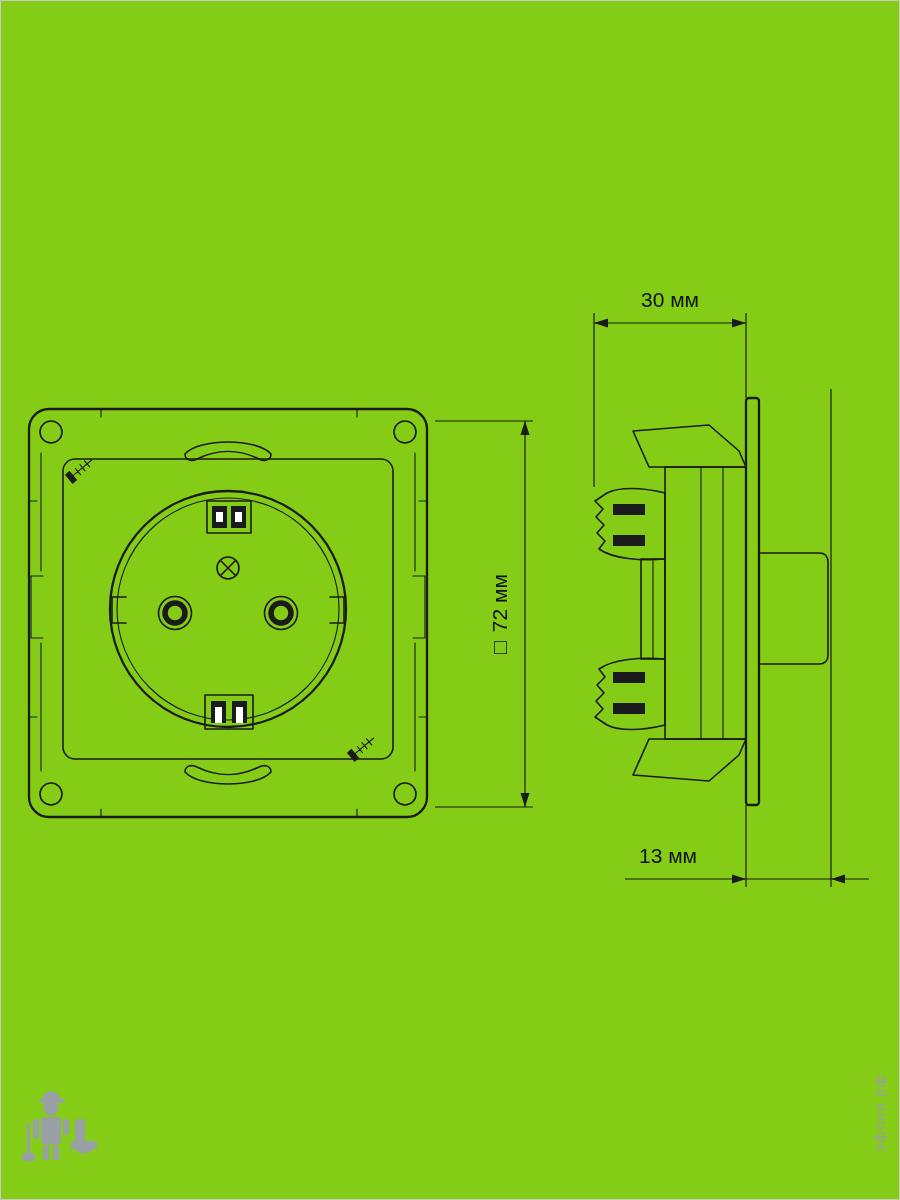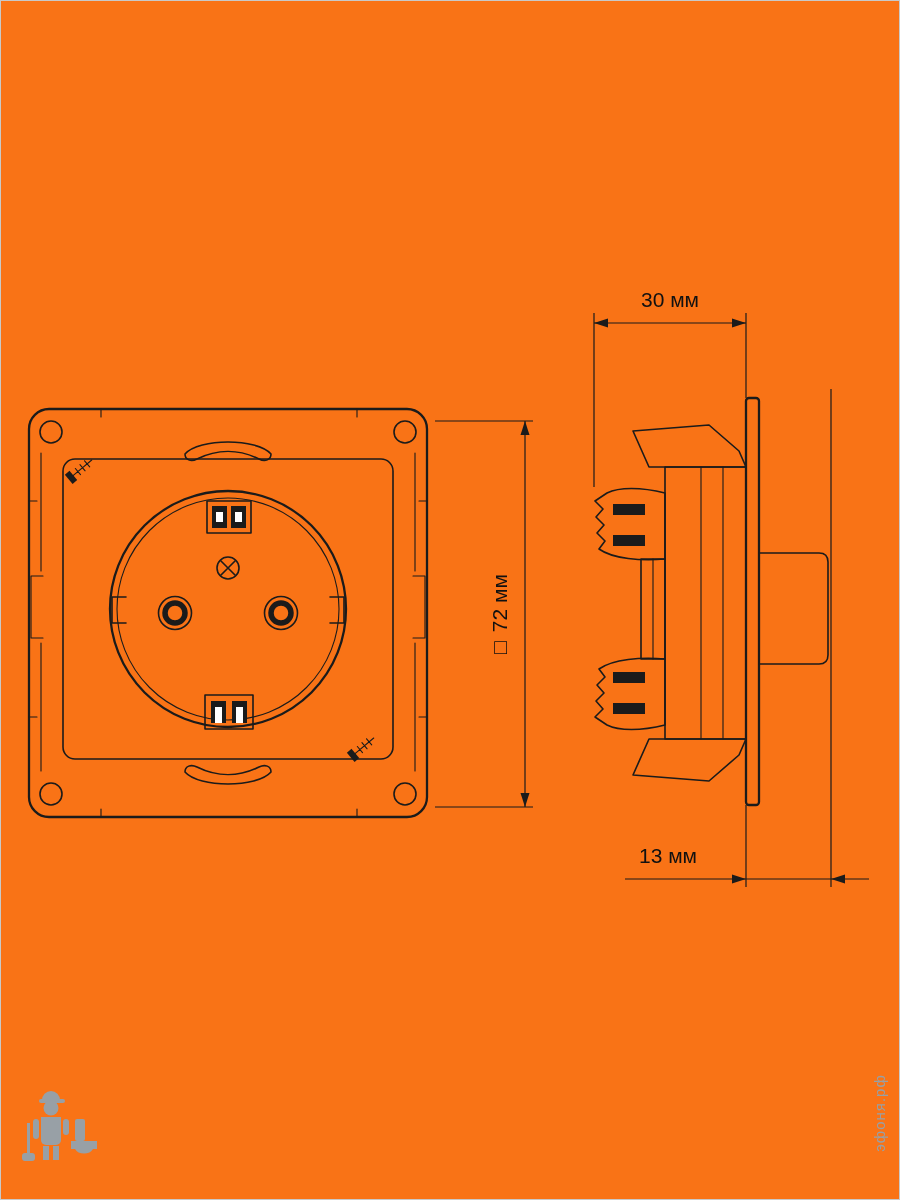--- a/index.html
+++ b/index.html
@@ -1,20 +1,20 @@
 <!DOCTYPE html>
 <html><head>
 <meta charset="utf-8">
 <style>
   html,body{margin:0;padding:0;background:#fff;}
   .page{
     position:relative;
     width:898px;height:1198px;
     border:1px solid #c9c9c9;
-    background:#f97316;
+    background:#84cc16;
     font-family:"Liberation Sans", sans-serif;
     overflow:hidden;
   }
   svg{position:absolute;left:0;top:0;}
   .st{stroke:#1b1b1b;fill:none;stroke-width:1.6;stroke-linejoin:round;stroke-linecap:round;}
   .st-thin{stroke:#1b1b1b;fill:none;stroke-width:1.1;stroke-linejoin:round;stroke-linecap:round;}
   .st-bold{stroke:#1b1b1b;fill:none;stroke-width:2.3;stroke-linejoin:round;stroke-linecap:round;}
   .dark{fill:#1b1b1b;stroke:none;}
   .white{fill:#ffffff;stroke:none;}
   .ring{stroke:#1b1b1b;fill:none;stroke-width:5.5;}

